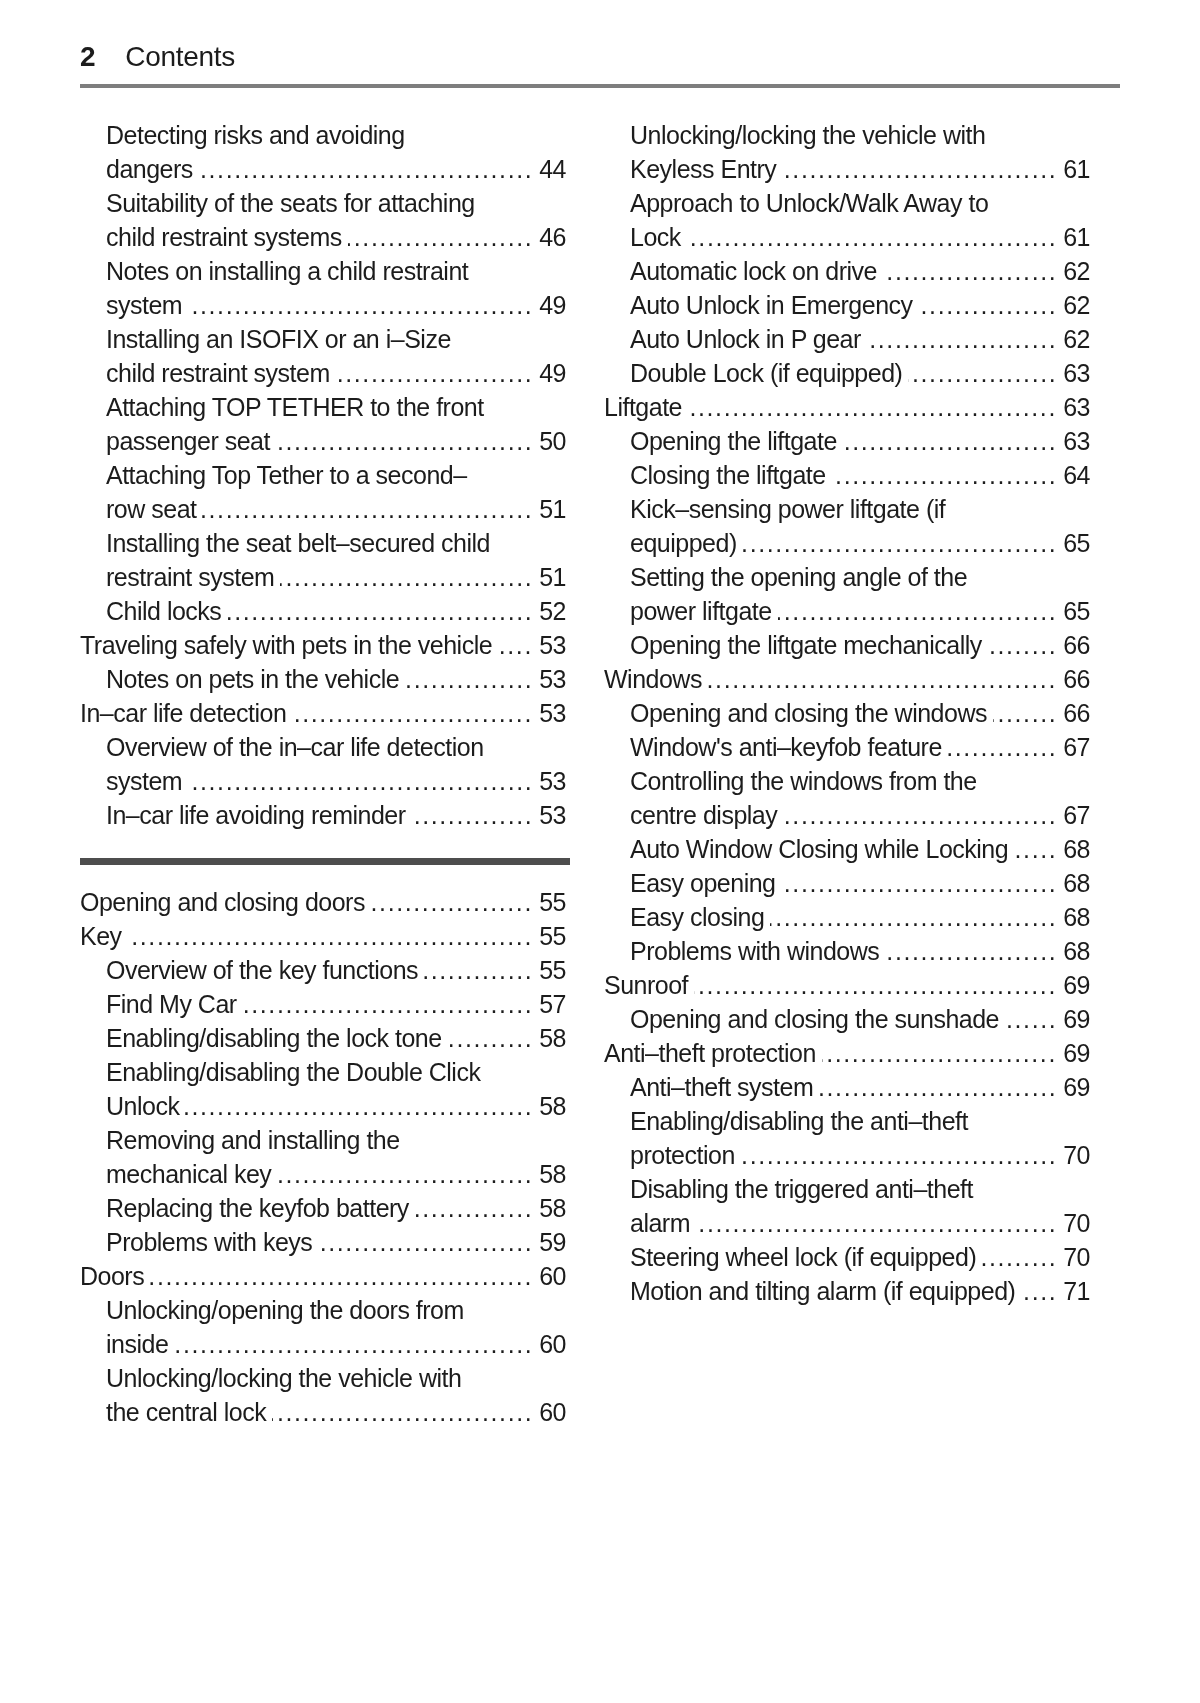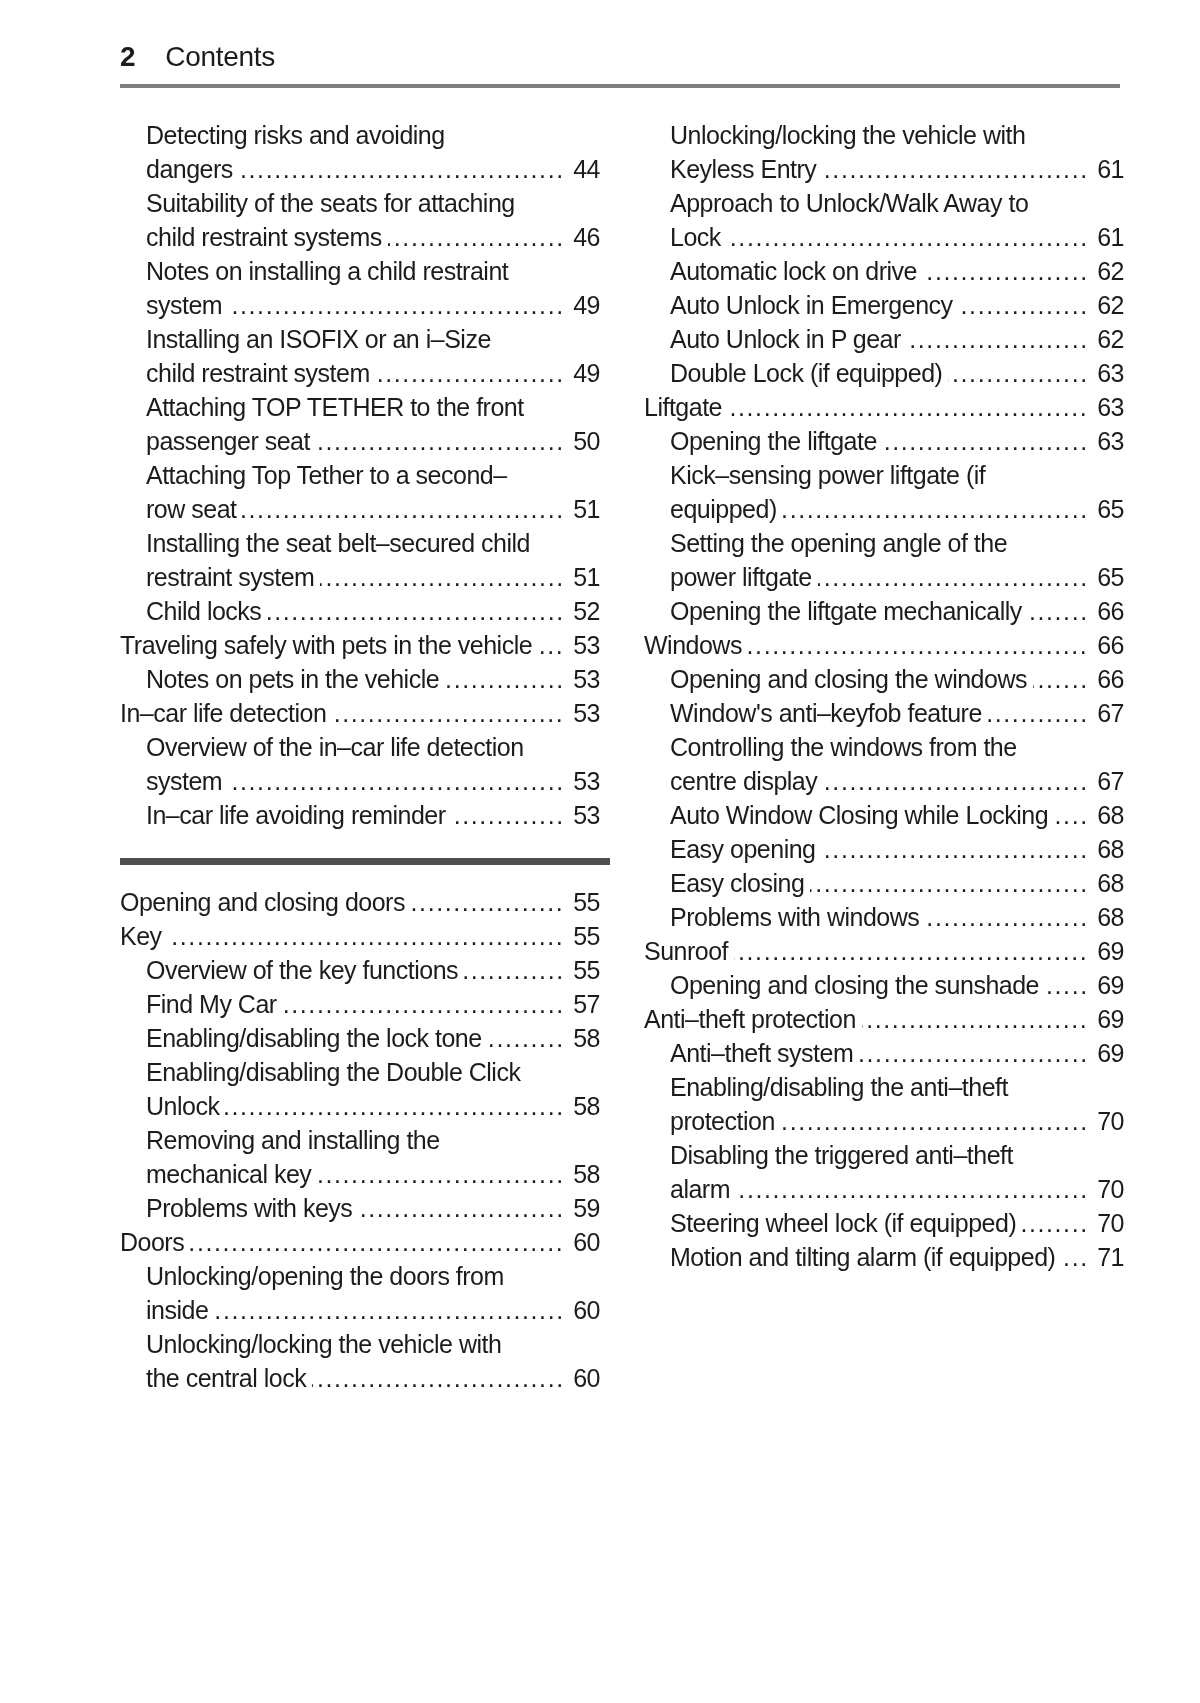--- a/index.html
+++ b/index.html
@@ -6,21 +6,21 @@
     --text:#1c1c1c; --rule:#7e7e7e; --separator:#4d4d4d; --page_background:#ffffff;
   }
   html,body{margin:0;padding:0;}
   body{
     width:1200px;height:1703px;
     background:var(--page_background);
     color:var(--text);
     font-family:"Liberation Sans","DejaVu Sans",sans-serif;
     overflow:hidden;
   }
-  .page{padding:40px 80px 0 80px;margin-left:40px;}
+  .page{padding:40px 80px 0 80px;}
   
   .hdr{font-size:28px;line-height:34px;letter-spacing:-0.3px;}
   .hnum{font-weight:700;margin-right:30px;}
   .rule{height:4px;background:var(--rule);margin-top:10px;}
   
   .columns{display:flex;gap:34px;margin-top:30px;}
   .col{width:490px;flex:0 0 490px;}
   
   .entry{
     position:relative;
@@ -36,21 +36,21 @@
     overflow:hidden;white-space:nowrap;
   }
   .lvl2 .dots{left:26px;}
   .dots::after{
     content:"........................................................................................................................";
     letter-spacing:1.6px;
   }
   .labelwrap{position:relative;z-index:1;margin-right:70px;}
   .label{background:var(--page_background);padding-right:6px;-webkit-box-decoration-break:clone;box-decoration-break:clone;}
   .pg{
-    position:absolute;right:10px;bottom:0;z-index:2;
+    position:absolute;right:4px;bottom:0;z-index:2;
     background:var(--page_background);
     padding-left:9px;
   }
   
   .sep{height:7px;background:var(--separator);margin:26px 0 20px 0;}
 </style>
 </head>
 <body>
 
 <div class="page">
@@ -160,20 +160,21 @@
           <div class="labelwrap"><span class="label">Enabling/disabling the Double Click Unlock</span></div>
           <span class="pg">58</span>
         </div>
         <div class="entry lvl2">
           <span class="dots"></span>
           <div class="labelwrap"><span class="label">Removing and installing the mechanical key</span></div>
           <span class="pg">58</span>
         </div>
         <div class="entry lvl2">
           <span class="dots"></span>
+          <div class="labelwrap"><span class="label">Replacing the keyfob battery</span></div>
           <span class="pg">58</span>
         </div>
         <div class="entry lvl2">
           <span class="dots"></span>
           <div class="labelwrap"><span class="label">Problems with keys</span></div>
           <span class="pg">59</span>
         </div>
         <div class="entry lvl1">
           <span class="dots"></span>
           <div class="labelwrap"><span class="label">Doors</span></div>
@@ -227,20 +228,25 @@
         </div>
         <div class="entry lvl1">
           <span class="dots"></span>
           <div class="labelwrap"><span class="label">Liftgate</span></div>
           <span class="pg">63</span>
         </div>
         <div class="entry lvl2">
           <span class="dots"></span>
           <div class="labelwrap"><span class="label">Opening the liftgate</span></div>
           <span class="pg">63</span>
+        </div>
+        <div class="entry lvl2">
+          <span class="dots"></span>
+          <div class="labelwrap"><span class="label">Closing the liftgate</span></div>
+          <span class="pg">64</span>
         </div>
         <div class="entry lvl2">
           <span class="dots"></span>
           <div class="labelwrap"><span class="label">Kick–sensing power liftgate (if equipped)</span></div>
           <span class="pg">65</span>
         </div>
         <div class="entry lvl2">
           <span class="dots"></span>
           <div class="labelwrap"><span class="label">Setting the opening angle of the power liftgate</span></div>
           <span class="pg">65</span>

